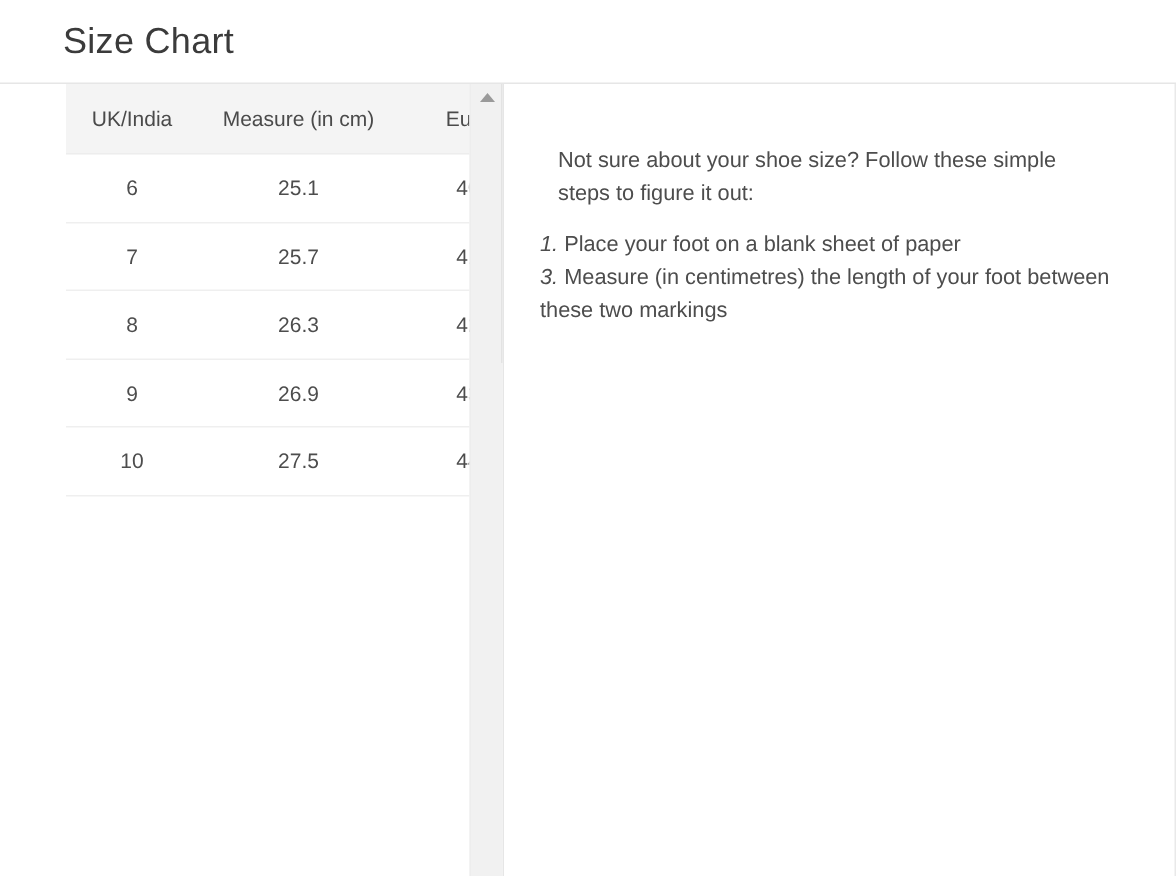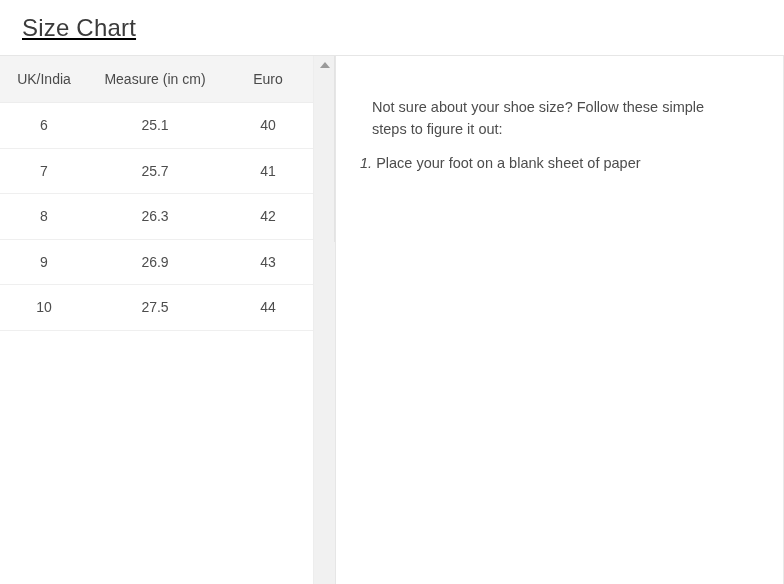--- a/index.html
+++ b/index.html
@@ -20,22 +20,21 @@
     background: #fff;
     box-sizing: border-box;
   }
   
   .title-bar {
     height: 56px;
     box-sizing: border-box;
     border-bottom: 1px solid #e6e6e6;
     display: flex;
     align-items: center;
-    padding-left: 22px;
-    text-decoration: underline;
+    padding-left: 42px;
   }
   .title-bar .title {
     font-size: 24px;
     font-weight: 400;
     color: #3b3b3b;
     letter-spacing: 0.2px;
     line-height: 1;
   }
   
   .body-split {
@@ -48,20 +47,21 @@
     position: relative;
     box-sizing: border-box;
     border-right: 1px solid #e6e6e6;
     background: #fff;
     display: flex;
   }
   .table-wrap {
     width: 314px;
     background: #fff;
     overflow: hidden;
+    margin-left: 44px;
   }
   table.size-table {
     width: 314px;
     border-collapse: collapse;
     table-layout: fixed;
   }
   table.size-table th {
     background: #f4f4f4;
     font-size: 14px;
     font-weight: 400;
@@ -202,20 +202,21 @@
       <div class="scrollbar">
         <div class="scroll-thumb"></div>
         <div class="scroll-arrow-up"></div>
       </div>
     </div>
 
     <div class="right-pane">
       <div class="instructions">
         <p class="intro">Not sure about your shoe size? Follow these simple steps to figure it out:</p>
         <p class="step"><span class="num">1.</span> <span>Place your foot on a blank sheet of paper</span></p>
+        <p class="step"><span class="num">3.</span> <span>Measure (in centimetres) the length of your foot between these two markings</span></p>
       </div>
 
       <div class="illustration">
 
         
         
 
         
         
 

